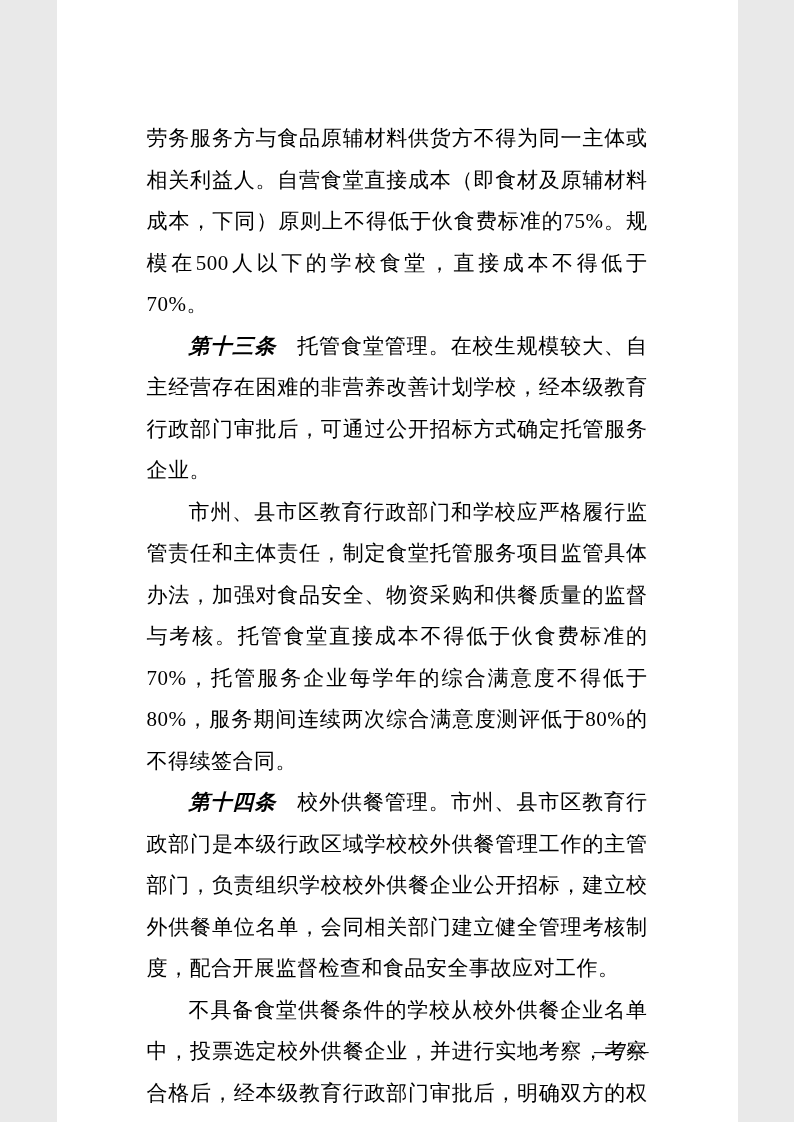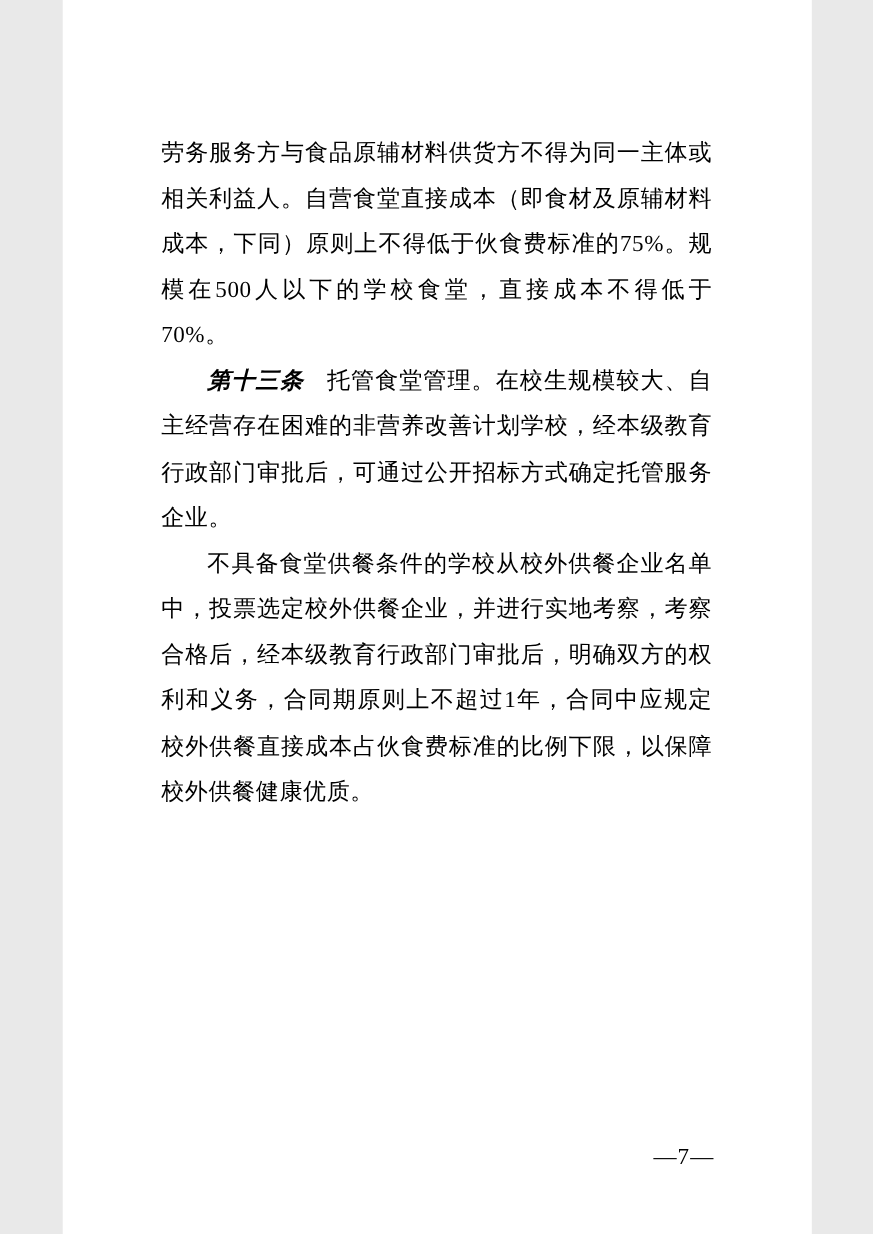--- a/index.html
+++ b/index.html
@@ -51,17 +51,23 @@
 
 <div class="page">
   <div class="document-body">
       <p class="para">
     <span class="para-text">劳务服务方与食品原辅材料供货方不得为同一主体或相关利益人。自营食堂直接成本（即食材及原辅材料成本，下同）原则上不得低于伙食费标准的75%。规模在500人以下的学校食堂，直接成本不得低于70%。</span>
   </p>
       <p class="para indent">
     <span class="lead">第十三条</span><span class="para-text">托管食堂管理。在校生规模较大、自主经营存在困难的非营养改善计划学校，经本级教育行政部门审批后，可通过公开招标方式确定托管服务企业。</span>
   </p>
       <p class="para indent">
+    <span class="para-text">市州、县市区教育行政部门和学校应严格履行监管责任和主体责任，制定食堂托管服务项目监管具体办法，加强对食品安全、物资采购和供餐质量的监督与考核。托管食堂直接成本不得低于伙食费标准的70%，托管服务企业每学年的综合满意度不得低于80%，服务期间连续两次综合满意度测评低于80%的不得续签合同。</span>
+  </p>
+      <p class="para indent">
+    <span class="lead">第十四条</span><span class="para-text">校外供餐管理。市州、县市区教育行政部门是本级行政区域学校校外供餐管理工作的主管部门，负责组织学校校外供餐企业公开招标，建立校外供餐单位名单，会同相关部门建立健全管理考核制度，配合开展监督检查和食品安全事故应对工作。</span>
+  </p>
+      <p class="para indent">
     <span class="para-text">不具备食堂供餐条件的学校从校外供餐企业名单中，投票选定校外供餐企业，并进行实地考察，考察合格后，经本级教育行政部门审批后，明确双方的权利和义务，合同期原则上不超过1年，合同中应规定校外供餐直接成本占伙食费标准的比例下限，以保障校外供餐健康优质。</span>
   </p>
     </div>
   <div class="page-number">—7—</div>
 </div>
 
 </body></html>

